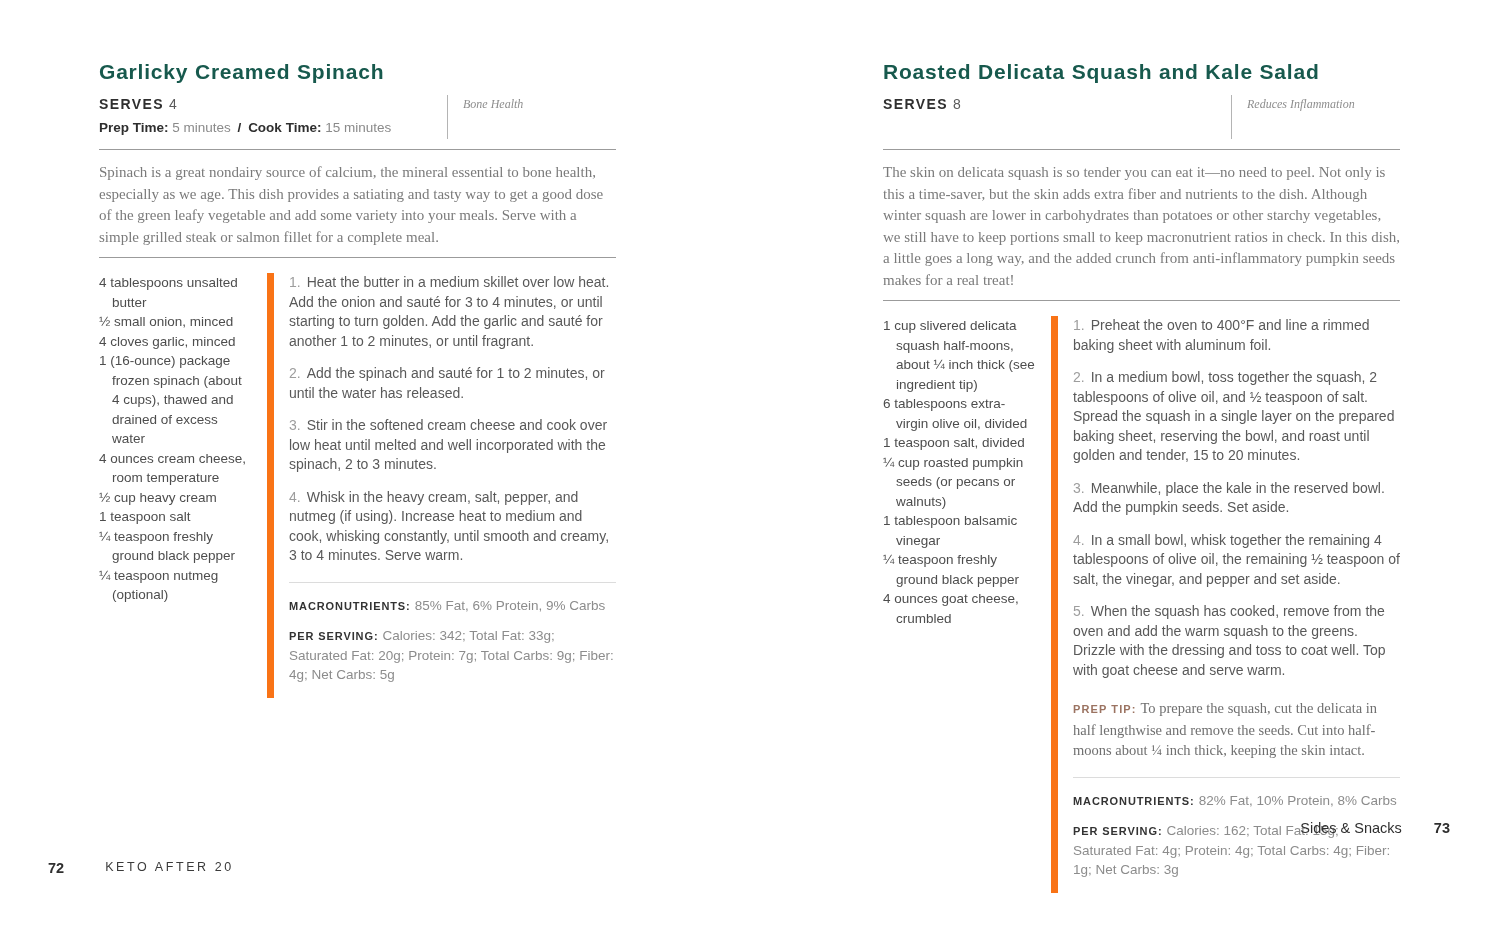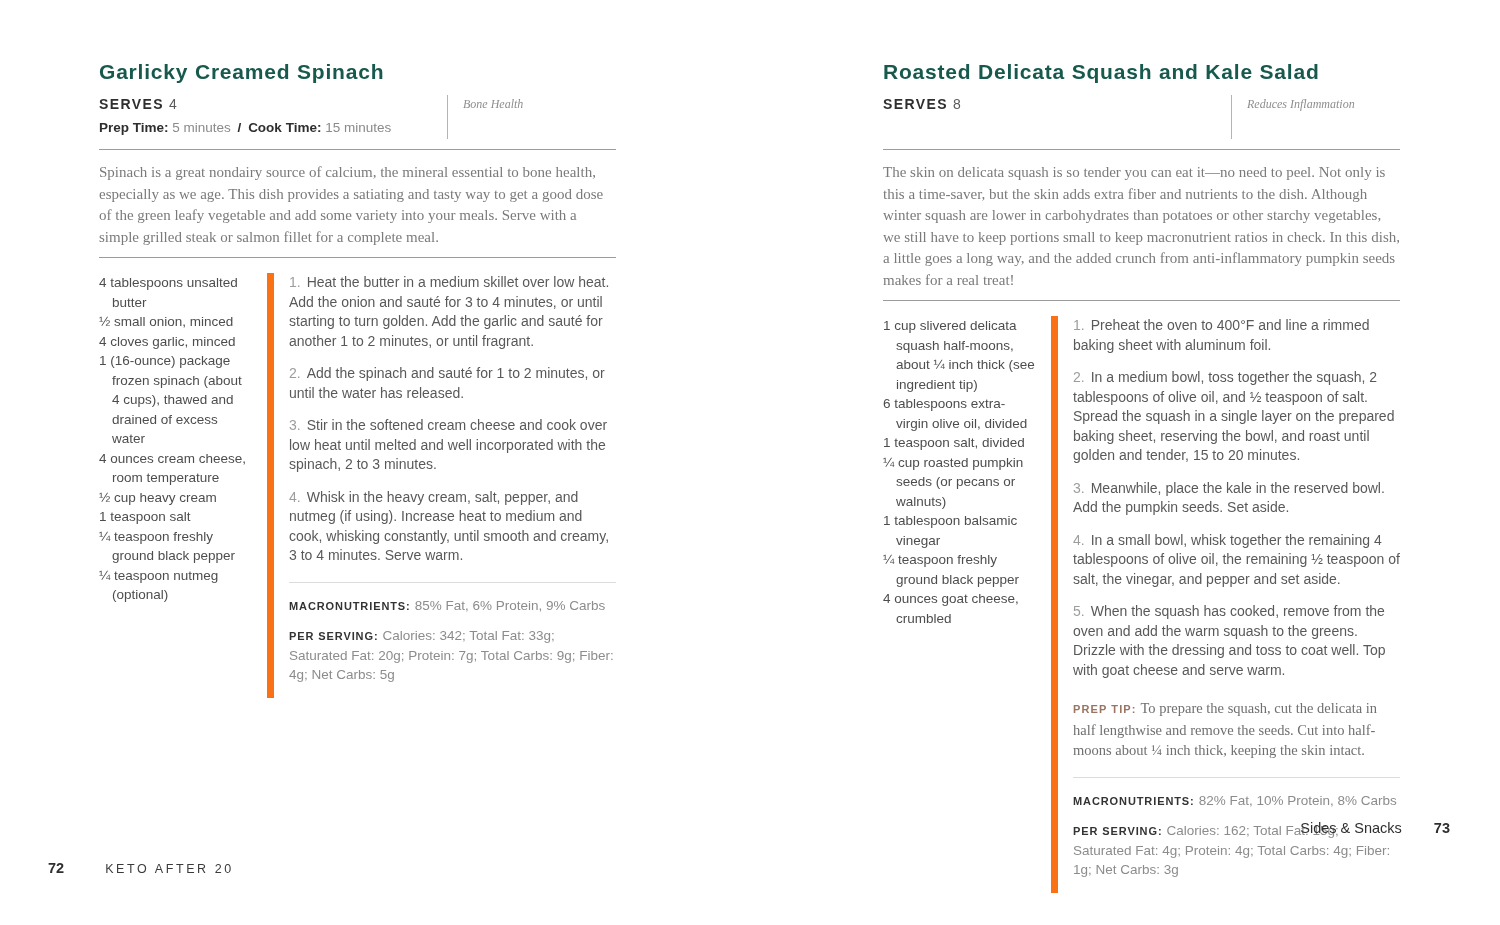--- a/index.html
+++ b/index.html
@@ -70,21 +70,21 @@
 
   .macros { border-top:1px solid #dcdcdc; margin-top:16px; padding-top:13px; }
   .macro-line { margin:0 0 10px 0; font-size:13.5px; line-height:19px; color:#8c8c8c; }
   .macro-line:last-child { margin-bottom:0; }
   .macro-label {
     font-size:11px; font-weight:bold; letter-spacing:0.9px; color:#333333; margin-right:4px;
   }
 
   .footer-left {
     position:absolute; left:48px; top:860px;
-    display:flex; align-items:flex-end; gap:41px;
+    display:flex; align-items:flex-start; gap:41px;
   }
   .footer-right {
     position:absolute; right:50px; top:820px;
     display:flex; align-items:baseline; gap:32px;
   }
   .page-num { font-size:14.5px; font-weight:bold; color:#2f2f2f; }
   .book-title { font-size:12.5px; letter-spacing:2.6px; color:#3b3b3b; }
   .section-title { font-size:14.5px; color:#2f2f2f; }
 </style>
 </head>

